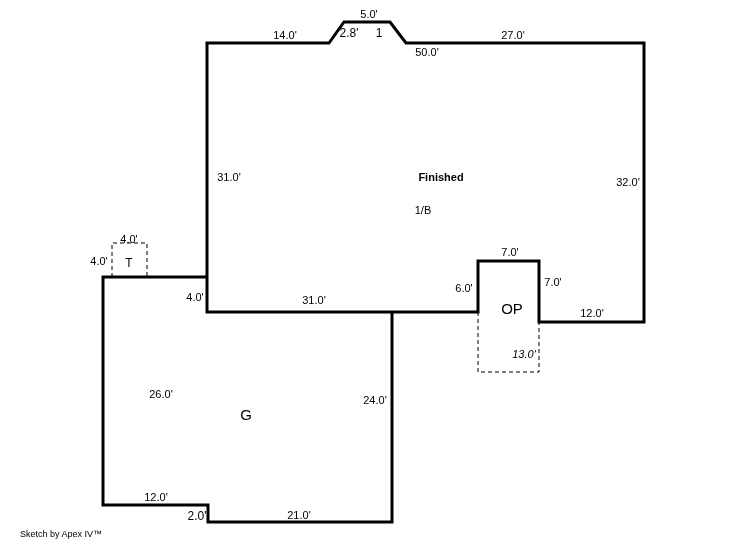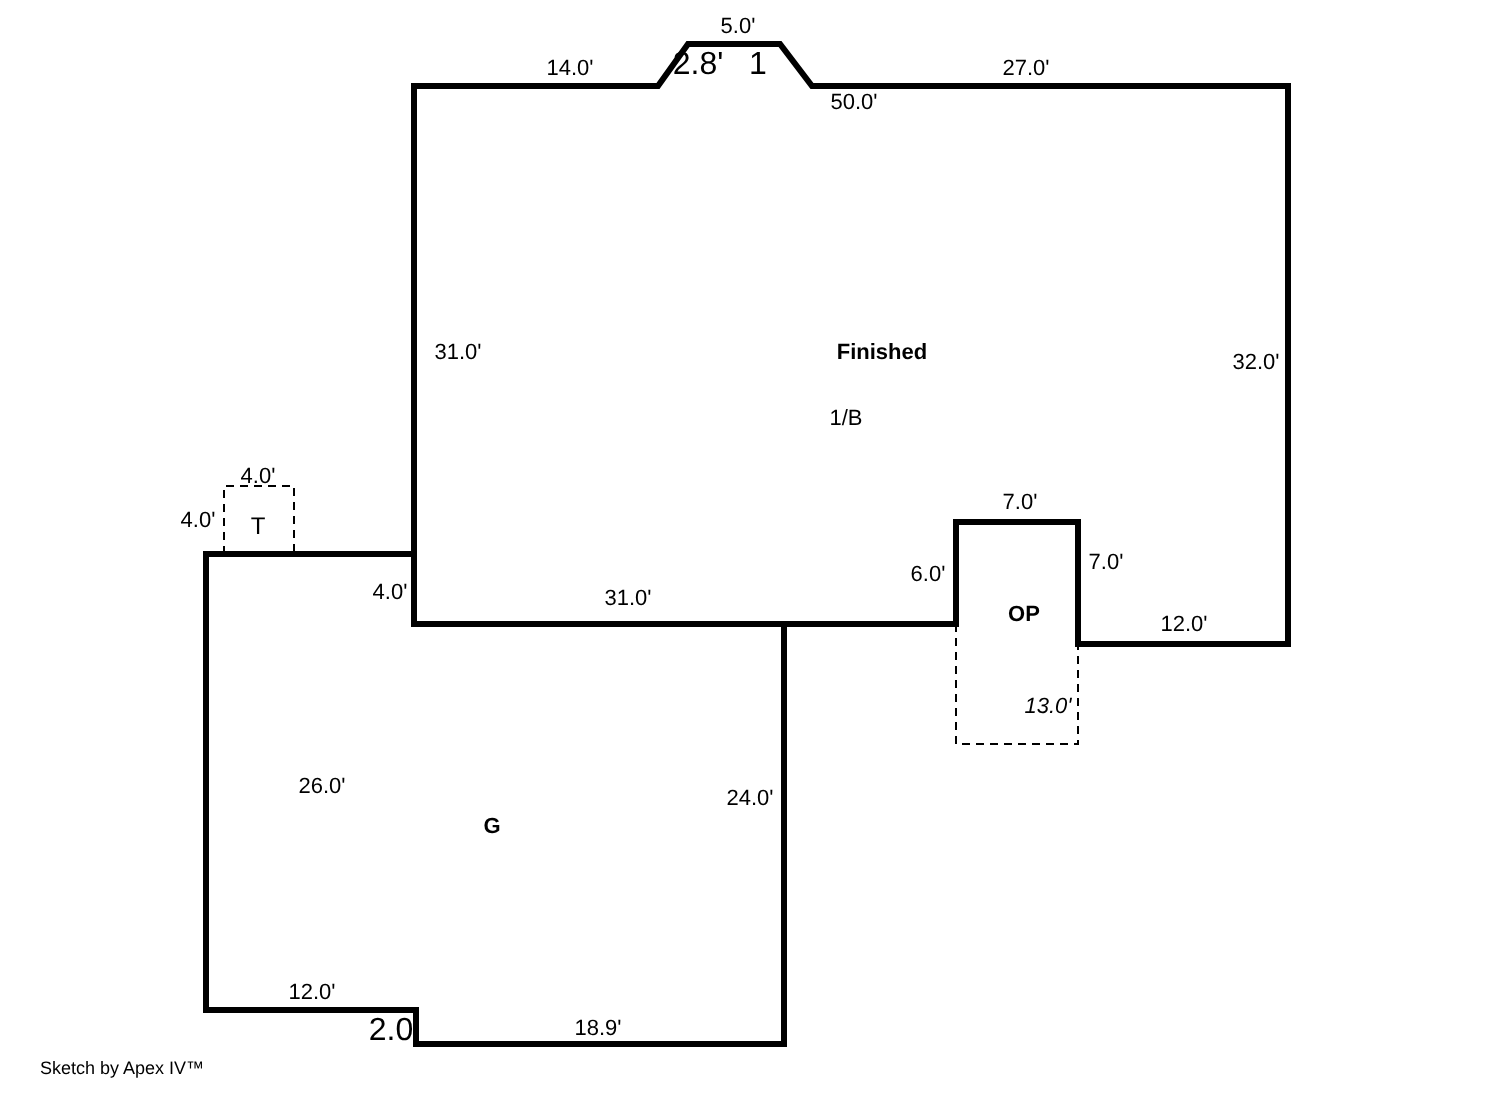--- a/index.html
+++ b/index.html
@@ -13,22 +13,22 @@
   }
   #plan-svg { position: absolute; left: 0; top: 0; }
   .lbl {
     position: absolute;
     transform: translate(-50%, -50%);
     white-space: nowrap;
     font-size: 11px;
     color: #000000;
     line-height: 1;
   }
-  .lbl-small { font-size: 16px; }
-  .area-code { font-size: 11px; font-weight: bold; }
+  .lbl-small { font-size: 12px; }
+  .area-code { font-size: 15px; }
   .area-code-sm { font-size: 12px; }
   .bold { font-weight: bold; }
   .credit {
     position: absolute;
     left: 8px;
     top: 530px;
     transform: none;
     font-size: 9px;
     color: #000000;
     margin-left: 12px;
@@ -75,17 +75,17 @@
   <div class="lbl" style="left:553px; top:282px;">7.0'</div>
   <div class="lbl area-code" style="left:512px; top:308px;">OP</div>
   <div class="lbl" style="left:524px; top:354px;font-style:italic;">13.0'</div>
   <div class="lbl" style="left:592px; top:313px;">12.0'</div>
 
   <div class="lbl" style="left:121px; top:394px;margin-left:40px;">26.0'</div>
   <div class="lbl" style="left:375px; top:400px;">24.0'</div>
   <div class="lbl area-code" style="left:246px; top:414px;">G</div>
   <div class="lbl" style="left:156px; top:497px;">12.0'</div>
   <div class="lbl lbl-small" style="left:197px; top:516px;">2.0'</div>
-  <div class="lbl" style="left:299px; top:515px;">18.9'</div>
+  <div class="lbl" style="left:299px; top:515px;">21.0'</div>
 
   <div class="lbl credit">Sketch by Apex IV™</div>
 
 </div>
 
 </body></html>

